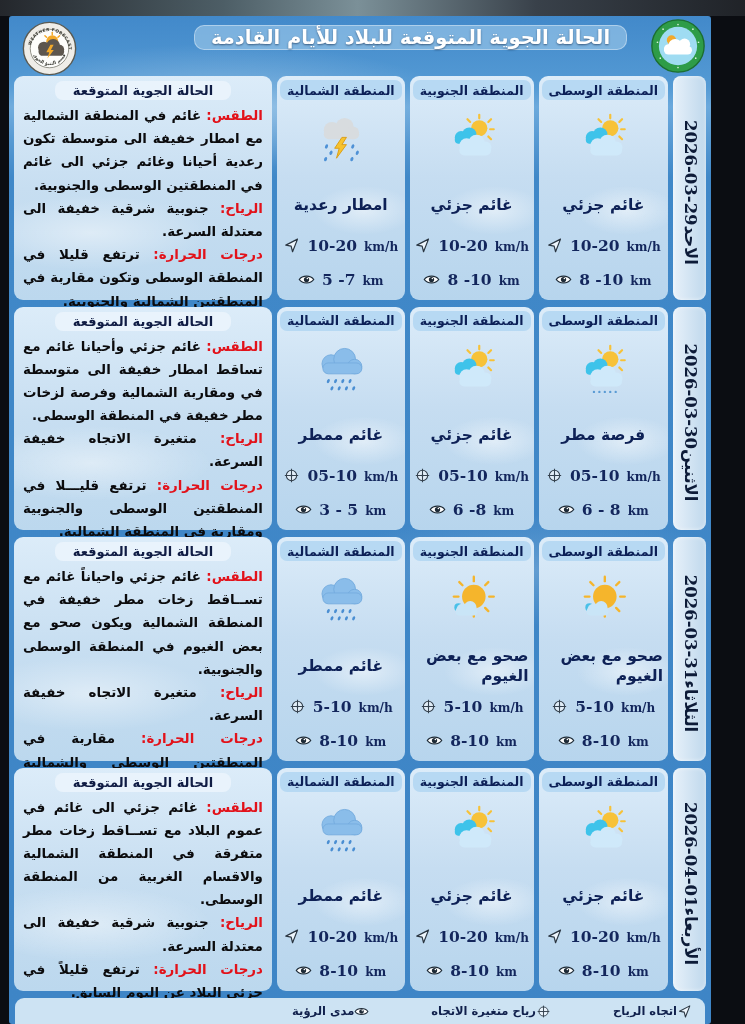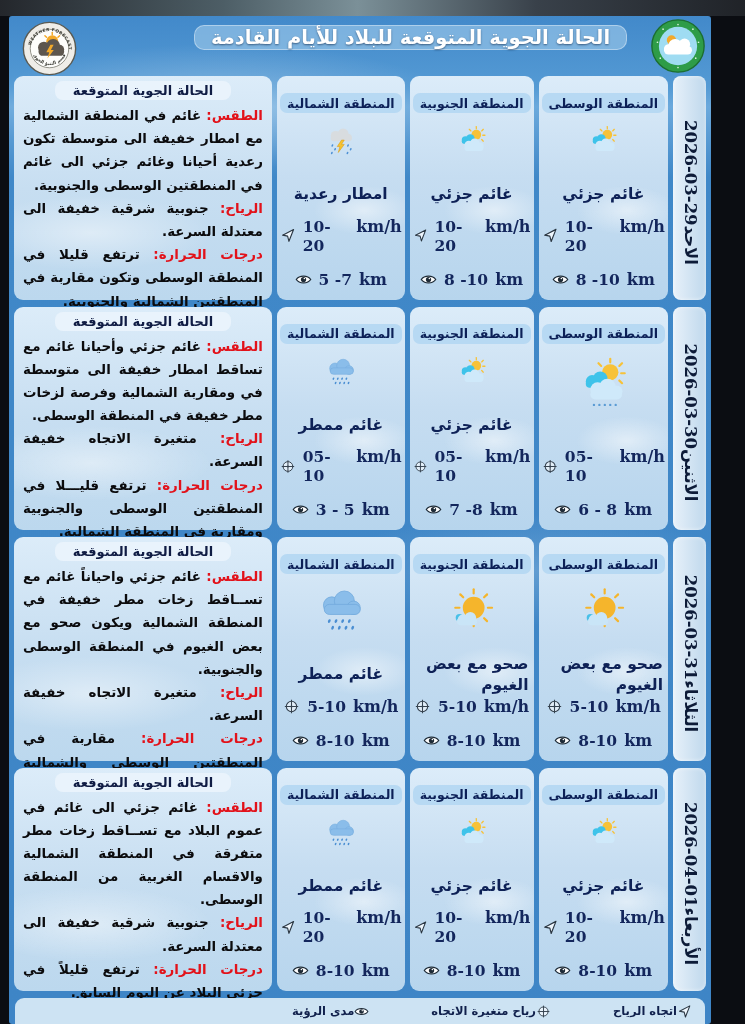--- a/index.html
+++ b/index.html
@@ -28,34 +28,34 @@
     display:flex; flex-direction:column; gap:7px; padding:2px 5px 0; }
   .day-row { flex:1; min-height:0; display:flex; direction:rtl; gap:5px; }
 
   .day-col { flex:0 0 33px; position:relative; border-radius:8px;
     background:linear-gradient(90deg,#e7f1fa,#bfd8ec); box-shadow:inset 0 0 4px rgba(255,255,255,.6); }
   .day-text { position:absolute; top:50%; left:50%;
     transform:translate(-50%,-50%) rotate(90deg);
     white-space:nowrap; direction:ltr; color:#0d1b38; font-size:16.5px; }
   .day-text .dd { margin-left:9px; font-family:"DejaVu Serif","DejaVu Sans",serif; letter-spacing:.5px; }
 
-  .rcol { flex:0 0 100px; border-radius:9px; padding:16px 3px 8px;
+  .rcol { flex:0 0 100px; border-radius:9px; padding:3px 3px 8px;
     display:flex; flex-direction:column; align-items:center;
     background:
       radial-gradient(70px 34px at 68% 60%, rgba(255,255,255,.5), rgba(255,255,255,0) 72%),
       linear-gradient(180deg,#dcecf9 0%,#c6ddf1 45%,#b7d5ed 100%); }
   .rpill { background:#b7d9f3; border-radius:7px; padding:2.5px 7px; margin-top:1px;
     font-size:12.5px; color:#0c2057; white-space:nowrap; }
   .wicon { width:62px; height:58px; margin-top:12px; }
   .cond { margin-top:13px; min-height:44px; display:flex; align-items:center; justify-content:center;
     text-align:right; font-size:15.5px; color:#0e2156; line-height:1.3; padding:0 2px; }
   .metric { direction:ltr; display:flex; align-items:baseline; gap:7px;
     font-family:"DejaVu Serif","DejaVu Sans",serif; font-size:15.5px; color:#13265c; }
   .metric svg { width:17px; height:17px; align-self:center; }
-  .metric .unit { font-size:16px; }
+  .metric .unit { font-size:12px; }
   .metric.wind { margin-top:auto; }
   .metric.vis  { margin-top:15px; margin-bottom:3px; }
 
   .text-col { flex:1; min-width:0; border-radius:9px; direction:rtl; padding:3px 9px 4px;
     background:
       radial-gradient(160px 50px at 30% 70%, rgba(255,255,255,.45), rgba(255,255,255,0) 75%),
       linear-gradient(180deg,#dcecf9 0%,#c7def1 50%,#bcd8ee 100%); }
   .tpill { margin:2px auto 4px; width:max-content; background:#e9f3fc; border-radius:8px;
     padding:2px 18px; font-size:13px; color:#101c44; }
   .seg { font-size:13.4px; line-height:1.73; color:#0b0b0d; text-align:justify; }
@@ -314,20 +314,21 @@
       <div class="day-text">
         <span class="dn">الاثنين</span><span class="dd">30-03-2026</span>
       </div>
     </div>
 
     <div class="rcol">
       <div class="rpill">المنطقة الوسطى</div>
       <svg class="wicon">
             <use href="#icon-chance-rain"></use>
           </svg>
+      <div class="cond">فرصة مطر</div>
       <div class="metric wind">
         <svg>
               <use href="#icon-compass"></use>
             </svg>
         <span>05-10</span>
             <span class="unit">km/h</span>
       </div>
       <div class="metric vis">
         <svg>
               <use href="#icon-eye"></use>
@@ -347,21 +348,21 @@
         <svg>
               <use href="#icon-compass"></use>
             </svg>
         <span>05-10</span>
             <span class="unit">km/h</span>
       </div>
       <div class="metric vis">
         <svg>
               <use href="#icon-eye"></use>
             </svg>
-        <span>7 -8</span>
+        <span>6 -8</span>
             <span class="unit">km</span>
       </div>
     </div>
 
     <div class="rcol">
       <div class="rpill">المنطقة الشمالية</div>
       <svg class="wicon">
             <use href="#icon-rain"></use>
           </svg>
       <div class="cond">غائم ممطر</div>

